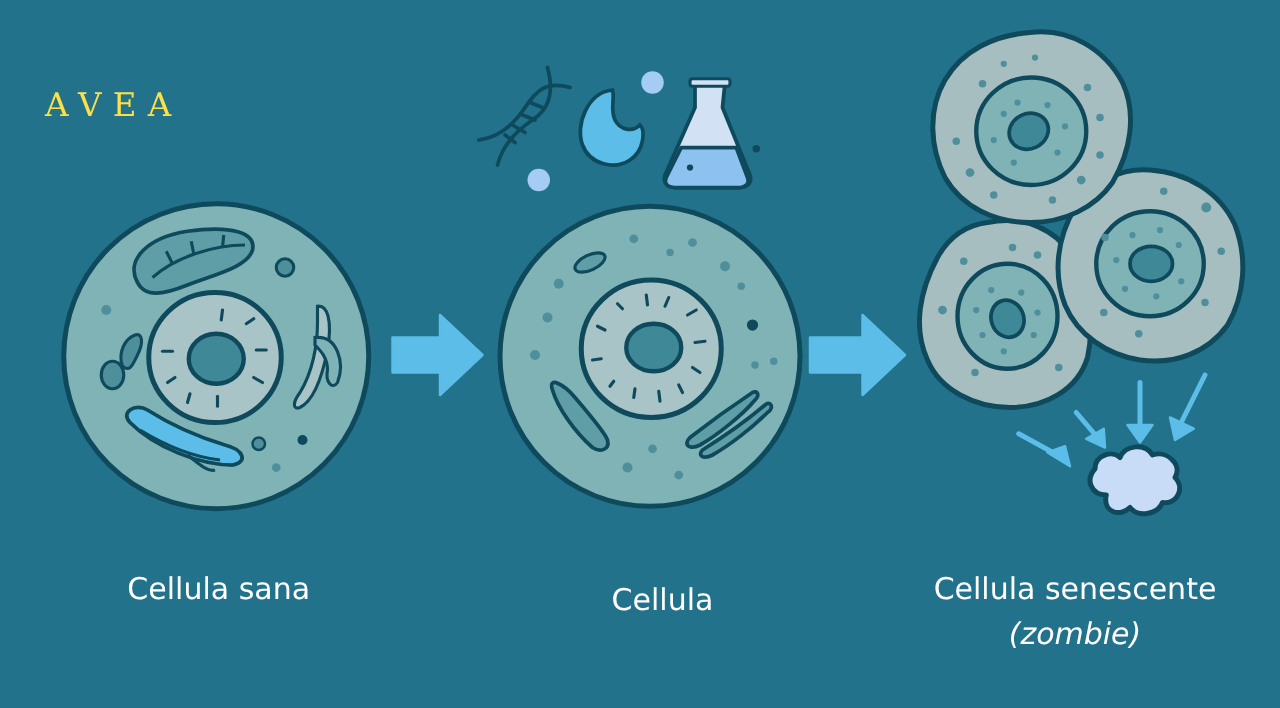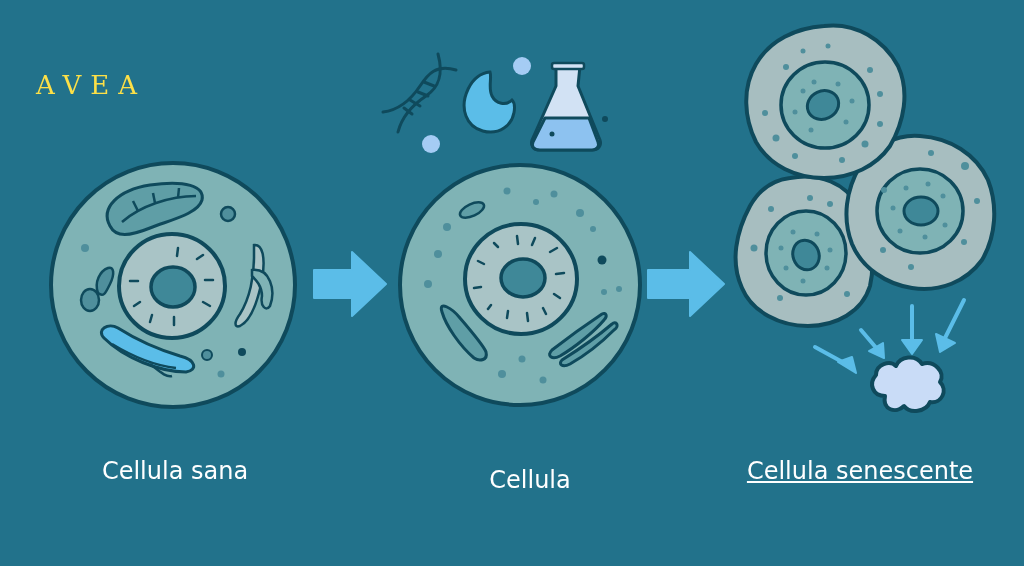--- a/index.html
+++ b/index.html
@@ -45,21 +45,21 @@
       font-family: "DejaVu Sans", "Liberation Sans", sans-serif;
       font-size: 24px;
       line-height: 36px;
       text-align: center;
       white-space: nowrap;
     }
     .label .line { display: block; }
     .label .italic { font-style: italic; }
     #label-healthy { left: 60px; top: 453px; width: 230px; }
     #label-damaged { left: 410px; top: 426px; width: 240px; margin-top: 36px; }
-    #label-senescent { left: 700px; top: 453px; width: 320px; text-decoration: underline; }
+    #label-senescent { left: 700px; top: 453px; width: 320px; }
   </style>
 </head>
 <body>
 
 <div class="canvas">
 
   <div class="logo">AVEA</div>
 
   <svg class="illustration" viewBox="0 0 1024 566" xmlns="http://www.w3.org/2000/svg">
 
@@ -412,15 +412,16 @@
   <div class="label" id="label-healthy">
     <span class="line">Cellula sana</span>
   </div>
 
   <div class="label" id="label-damaged">
     <span class="line">Cellula</span>
   </div>
 
   <div class="label" id="label-senescent">
     <span class="line">Cellula senescente</span>
+    <span class="line italic">(zombie)</span>
   </div>
 
 </div>
 
 </body></html>

